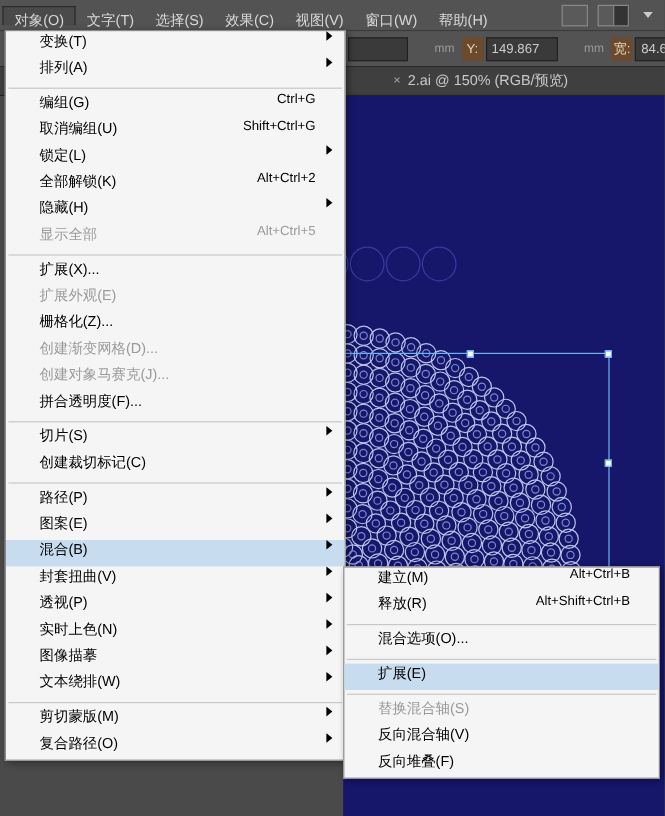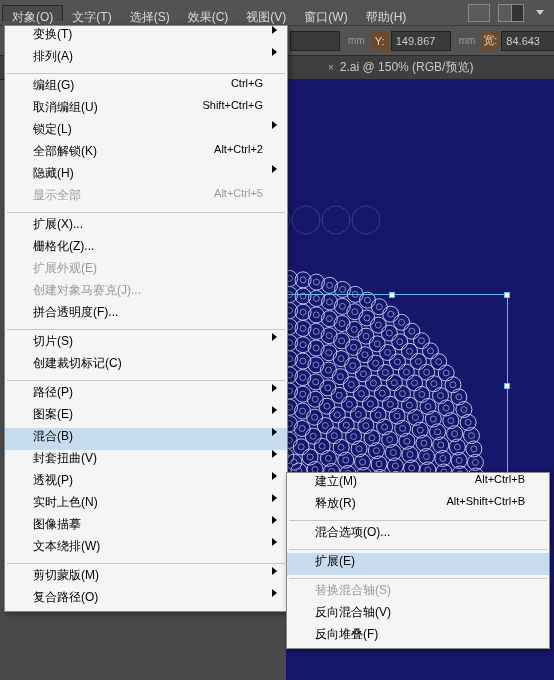--- a/index.html
+++ b/index.html
@@ -10,21 +10,21 @@
 .menu-icons{margin-left:auto;display:flex;align-items:center;gap:8px;padding-right:8px}
 .icon-box{width:22px;height:18px;border:1px solid #888;background:#5a5a5a;position:relative}
 .icon-box2{width:26px;height:18px;background:#5a5a5a;border:1px solid #888;display:flex}
 .icon-box2>div{flex:1;border-right:1px solid #888}
 .icon-box2>div:last-child{border:none;background:#333}
 .tri-down{width:0;height:0;border-left:4px solid transparent;border-right:4px solid transparent;border-top:5px solid #ccc;display:inline-block;margin-left:4px}
 .toolbar{height:30px;background:#535353;display:flex;align-items:center;border-bottom:1px solid #2a2a2a;padding-left:290px}
 .tb-field{display:flex;align-items:center;gap:2px;margin-right:6px}
 .tb-label{width:18px;height:20px;background:#6b4a2d;color:#e8d5b8;display:flex;align-items:center;justify-content:center;font-size:11px;border-radius:2px}
 .tb-input{width:60px;height:20px;background:#3a3a3a;border:1px solid #222;color:#ccc;padding:0 4px;font-size:11px}
-.tb-unit{color:#999;font-size:10px;margin-left:6px}
+.tb-unit{color:#999;font-size:10px;margin-left:20px}
 .tabbar{height:24px;background:#3f3f3f;display:flex;align-items:center;padding-left:320px;border-bottom:1px solid #222}
 .tab{color:#c8c8c8;padding:0 8px;font-size:11px;display:flex;align-items:center;gap:6px}
 .tab-x{color:#aaa;font-size:10px}
 .canvas{position:absolute;left:286px;top:80px;right:0;bottom:0;background:#16166b}
 .sel-box{position:absolute;top:214px;left:-10px;width:232px;height:184px;border:1px solid #6bb5f3}
 .handle{position:absolute;width:6px;height:6px;background:#fff;border:1px solid #6bb5f3}
 .dropdown{position:absolute;top:25px;left:4px;width:284px;background:#f5f5f5;border:1px solid #8a8a8a;box-shadow:2px 2px 6px rgba(0,0,0,0.4)}
 .submenu{position:absolute;top:472px;left:286px;width:264px;background:#f5f5f5;border:1px solid #8a8a8a;box-shadow:2px 2px 6px rgba(0,0,0,0.4)}
 .mi{height:22px;display:flex;padding:0 24px 0 28px;color:#000;cursor:default;position:relative}
 .mi.hl{background:#c8dcf0}
@@ -477,26 +477,29 @@
       <span class="arr"></span>
     </div>
     <div class="mi dis">
       <span>显示全部</span>
       <span class="sc">Alt+Ctrl+5</span>
     </div>
     <div class="sep"></div>
     <div class="mi">
       <span>扩展(X)...</span>
     </div>
-    <div class="mi">
-      <span>栅格化(Z)...</span>
-    </div>
     <div class="mi dis">
       <span>扩展外观(E)</span>
     </div>
+    <div class="mi">
+      <span>栅格化(Z)...</span>
+    </div>
+    <div class="mi dis">
+      <span>创建渐变网格(D)...</span>
+    </div>
     <div class="mi dis">
       <span>创建对象马赛克(J)...</span>
     </div>
     <div class="mi">
       <span>拼合透明度(F)...</span>
     </div>
     <div class="sep"></div>
     <div class="mi">
       <span>切片(S)</span>
       <span class="arr"></span>

